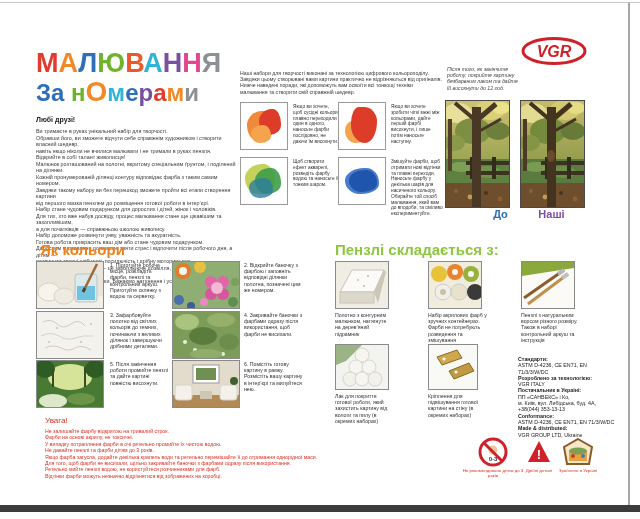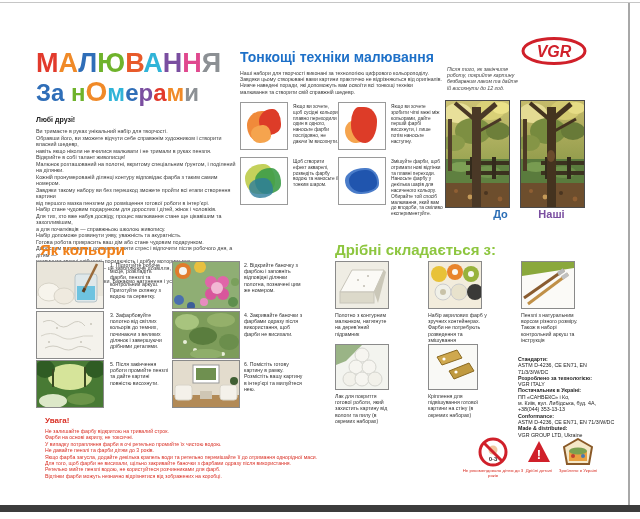--- a/index.html
+++ b/index.html
@@ -39,21 +39,21 @@
   .step-photo{width:66px;height:46px;border:1px solid #8a8a8a;overflow:hidden;}
   .step-cap{width:60px;font-size:5.2px;line-height:6.2px;color:#333;}
   
   #kit-heading{left:335px;top:241px;font-size:15px;font-weight:bold;color:#8dc63f;}
   .kit-photo{width:52px;height:46px;border:1px solid #8a8a8a;overflow:hidden;background:#fff;}
   .kit-cap{font-size:5.2px;line-height:6.2px;color:#333;}
   
   #info-block{left:518px;top:356px;width:98px;font-size:5.3px;line-height:6.3px;color:#222;}
   #info-block div.b{font-weight:bold;}
   
-  #warn-heading{left:45px;top:416px;font-size:8px;font-weight:bold;color:#d93025;}
+  #warn-heading{left:45px;top:416px;font-size:8px;font-weight:normal;color:#d93025;}
   #warn-text{left:45px;top:428px;width:345px;font-size:5.2px;line-height:6.4px;
              color:#d93025;white-space:pre-line;}
   
   .icon-cap{font-size:4.4px;color:#d93025;text-align:center;}
   svg{display:block;}
 </style>
 </head>
 <body>
 
 <div id="page">
@@ -79,21 +79,20 @@
 Набір стане чудовим подарунком для дорослих і дітей, жінок і чоловіків.
 Для тих, хто вже набув досвіду, процес малювання стане ще цікавішим та захопливішим,
 а для початківців — справжньою школою живопису.
 Набір допоможе розвинути уяву, уважність та акуратність.
 Готова робота прикрасить ваш дім або стане чудовим подарунком.
 Дорослим малювання допоможе зняти стрес і відпочити після робочого дня, а дітям —
 розвинути творчі здібності, посидючість і дрібну моторику рук.
 Малювання за номерами — це захоплююче дозвілля, яке подарує радість творчості
 і гарний настрій на довгі роки. Бажаємо натхнення і успіхів у творчості!</div>
 
-  <div class="abs" id="tech-heading">Тонкощі техніки малювання</div>
   <div class="abs" id="tech-intro">Наші набори для творчості виконані за технологією цифрового кольороподілу.
 Завдяки цьому створювані вами картини практично не відрізняються від оригіналів.
 Нижче наведені поради, які допоможуть вам освоїти всі тонкощі техніки
 малювання та створити свій справжній шедевр.</div>
 
   <div class="abs swatch-box" style="left:240px;top:102px;">
     <div class="blob" style="left:6px;top:8px;width:26px;height:30px;background:#f08a3a;"></div>
     <div class="blob" style="left:18px;top:6px;width:22px;height:26px;background:#dd3c28;"></div>
     <div class="blob" style="left:10px;top:22px;width:20px;height:18px;background:#f5a44e;"></div>
   </div>
@@ -289,21 +288,21 @@
       <rect x="20" y="4" width="26" height="18" fill="#fff" stroke="#999"></rect>
       <rect x="23" y="7" width="20" height="12" fill="#6f9050"></rect>
       <rect x="2" y="24" width="17" height="15" rx="3" fill="#f4f1ea" stroke="#d8d4c8"></rect>
       <rect x="47" y="24" width="17" height="15" rx="3" fill="#f4f1ea" stroke="#d8d4c8"></rect>
       <rect x="27" y="30" width="12" height="8" fill="#cfc6b4"></rect>
       <circle cx="61" cy="20" r="4" fill="#3f5f33"></circle>
     </svg>
   </div>
   <div class="abs step-cap" style="left:244px;top:361px;">6. Помістіть готову картину в рамку. Розмістіть вашу картину в інтер’єрі та милуйтеся нею.</div>
 
-  <div class="abs" id="kit-heading">Дрібні складається з:</div>
+  <div class="abs" id="kit-heading">Пензлі складається з:</div>
 
   <div class="abs kit-photo" style="left:335px;top:261px;">
     <svg width="52" height="46" viewBox="0 0 52 46">
       <rect width="52" height="46" fill="#efede4"></rect>
       <polygon points="4,30 16,8 48,8 38,30" fill="#fbfaf6" stroke="#c8c5ba"></polygon>
       <rect x="4" y="30" width="34" height="11" fill="#dcd9ca" stroke="#c8c5ba"></rect>
       <polygon points="38,30 48,8 50,10 42,41" fill="#cac7b8"></polygon>
       <circle cx="22" cy="18" r="1" fill="#c0bdb2"></circle>
         <circle cx="32" cy="14" r="1" fill="#c0bdb2"></circle>
       <circle cx="28" cy="24" r="1" fill="#c0bdb2"></circle>

